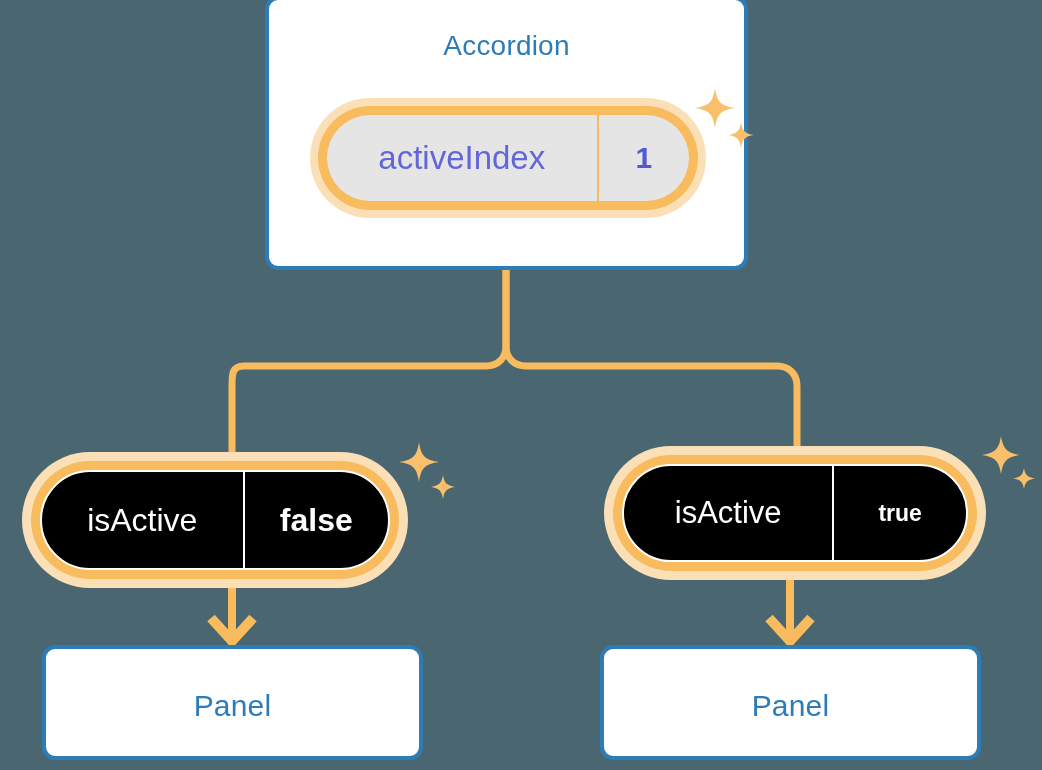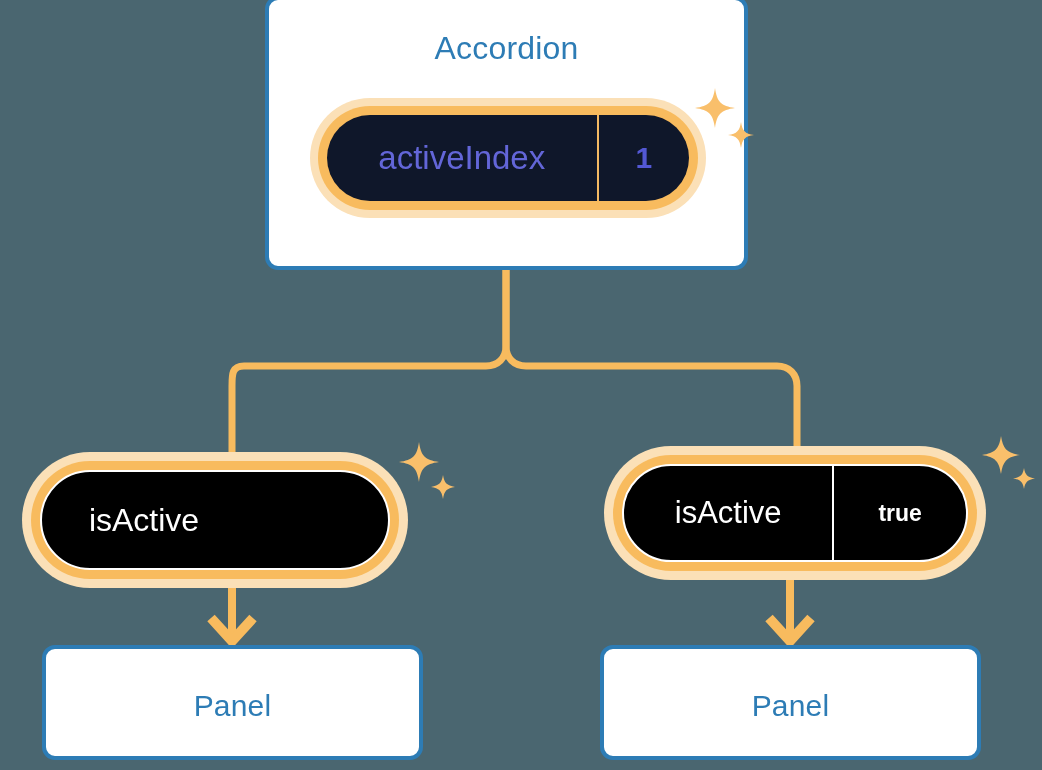--- a/index.html
+++ b/index.html
@@ -49,21 +49,21 @@
   }
 
   #accordion-card {
     left: 265px;
     top: -4px;
     width: 483px;
     height: 274px;
   }
   #accordion-card .card-title {
     top: 30px;
-    font-size: 32px;
+    font-size: 28px;
   }
 
   .panel-card {
     width: 381px;
     height: 115px;
     padding-left: 20px;
   }
   #panel-left  { left: 42px;  top: 645px; }
   #panel-right { left: 600px; top: 645px; }
   .panel-card .card-title {
@@ -101,21 +101,21 @@
   }
   .pill-key, .pill-val {
     display: flex;
     align-items: center;
     justify-content: center;
     white-space: nowrap;
   }
 
   
   .pill.light .pill-body {
-    background: #0f172a;
+    background: #e5e5e5;
   }
   .pill.light .pill-key {
     color: #6366d8;
     font-weight: 400;
   }
   .pill.light .pill-val {
     color: #5358d4;
     font-weight: 700;
     border-left: 2px solid #f4b963;
   }
@@ -215,20 +215,21 @@
       <path d="M 21 0 C 23 14 27 18 41 20 C 27 22 23 26 21 40 C 19 26 15 22 1 20 C 15 18 19 14 21 0 Z" fill="#f9bf6b"></path>
       <path d="M 47 34 C 48.4 43 51 45.6 60 47 C 51 48.4 48.4 51 47 60 C 45.6 51 43 48.4 34 47 C 43 45.6 45.6 43 47 34 Z" fill="#f9bf6b"></path>
     </svg>
   </div>
 
   <div class="pill solid" id="pill-is-active-left">
     <div class="pill-glow"></div>
     <div class="pill-ring"></div>
     <div class="pill-body">
       <div class="pill-key">isActive</div>
+      <div class="pill-val">false</div>
     </div>
   </div>
 
   <div class="sparkle-group" style="left:399px; top:442px;">
     <svg width="66" height="66" viewBox="0 0 66 66">
       <path d="M 20 0 C 22 14 26 18 40 20 C 26 22 22 26 20 40 C 18 26 14 22 0 20 C 14 18 18 14 20 0 Z" fill="#f9bf6b"></path>
       <path d="M 44 33 C 45.3 41 47.8 43.4 56 45 C 47.8 46.2 45.3 48.8 44 57 C 42.7 48.8 40.2 46.2 32 45 C 40.2 43.4 42.7 41 44 33 Z" fill="#f9bf6b"></path>
     </svg>
   </div>
 

